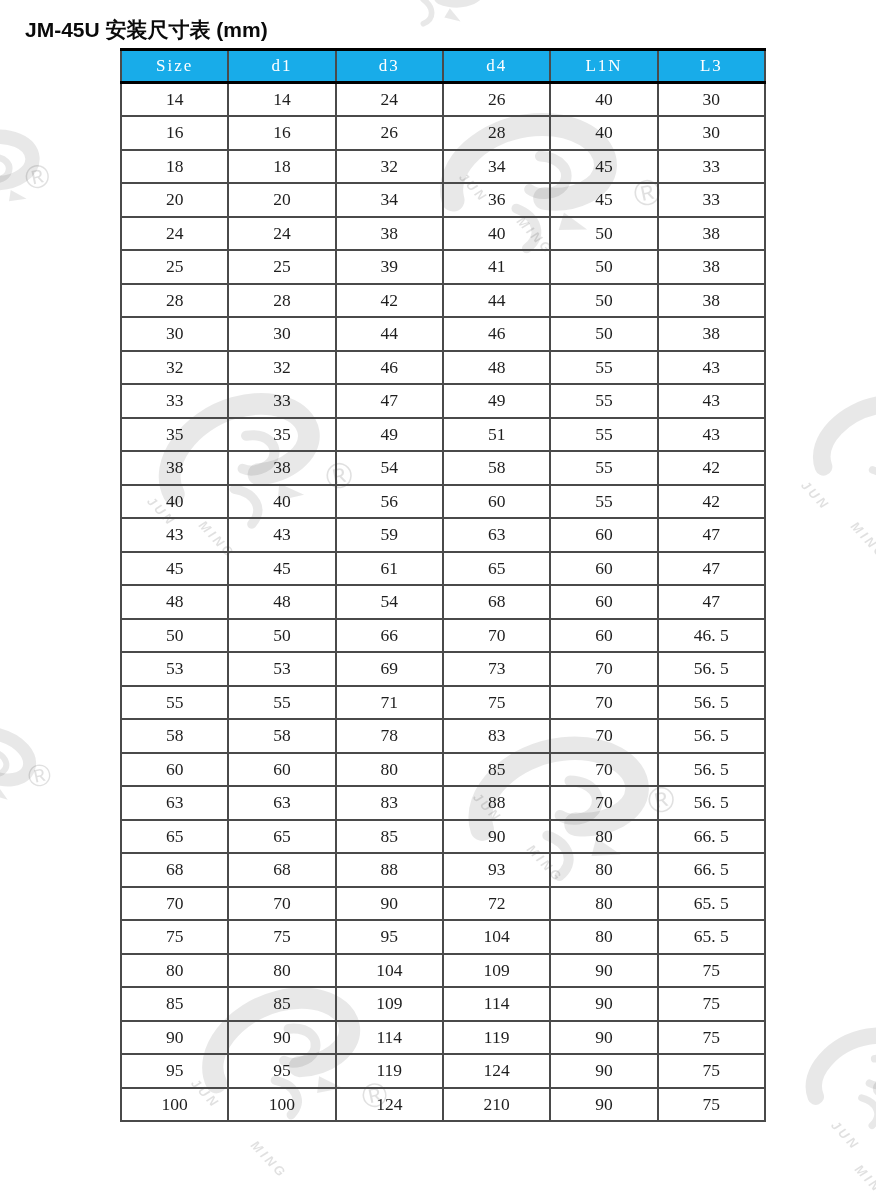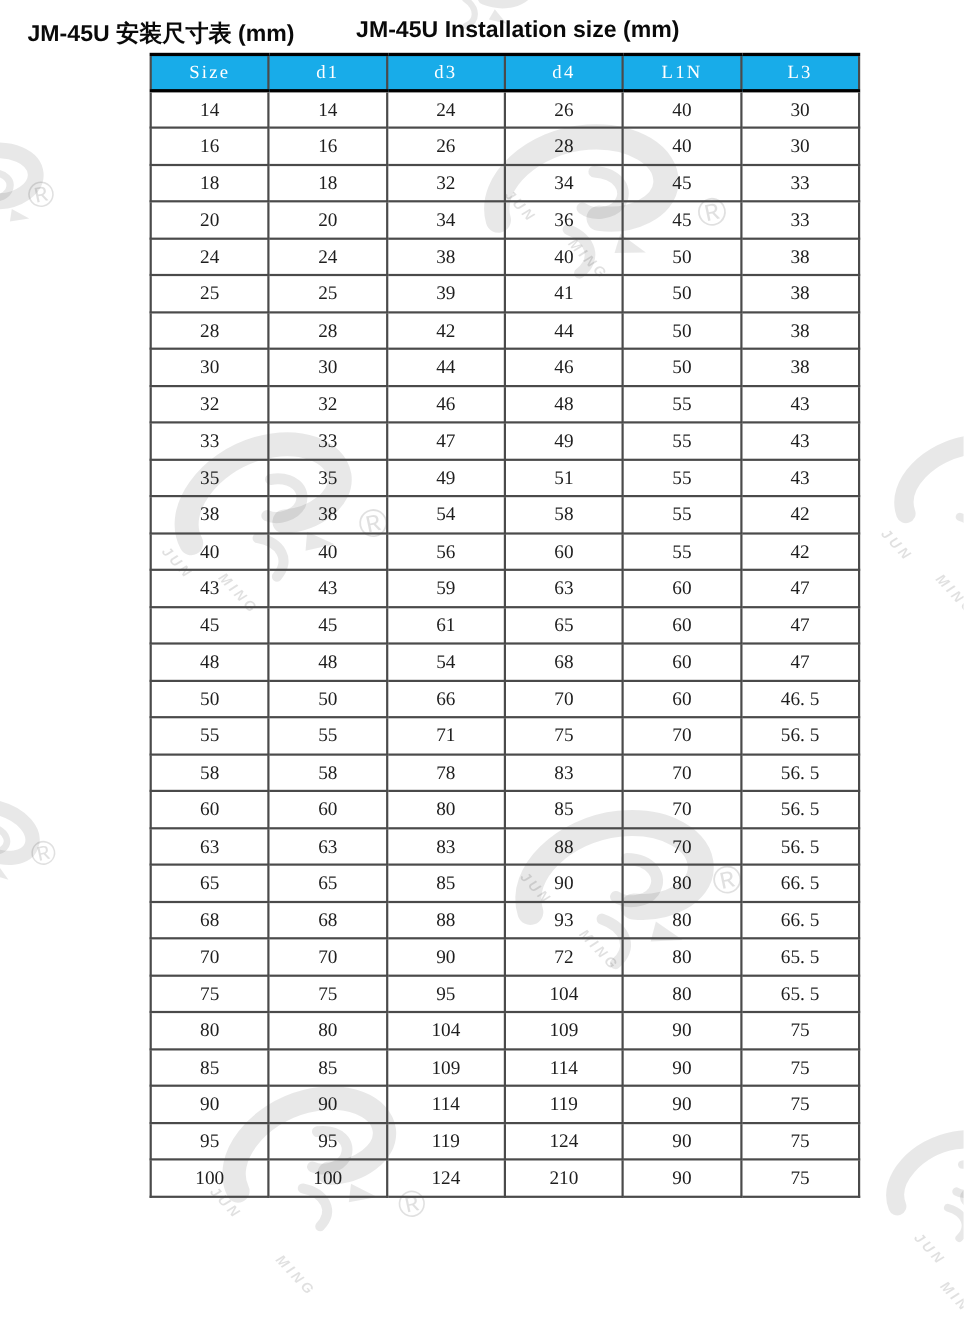--- a/index.html
+++ b/index.html
@@ -15,21 +15,21 @@
   html,body{width:876px;height:1200px;background:#ffffff;overflow:hidden;}
   .page{position:relative;width:876px;height:1200px;background:#fff;
         font-family:"Liberation Serif", serif;}
 
   
   .titles{position:absolute;left:25px;top:16px;display:flex;gap:56px;
           font-family:"Liberation Sans", sans-serif;font-weight:bold;
           font-size:21px;color:#0a0a0a;white-space:nowrap;}
 
   
-  table.size-table{position:absolute;left:136px;top:48px;width:646px;
+  table.size-table{position:absolute;left:120px;top:48px;width:646px;
                    border-collapse:collapse;table-layout:fixed;
                    border:2px solid var(--outer);}
   table.size-table th{
     background:var(--header-bg);color:var(--header-fg);
     height:33px;font-weight:normal;font-size:17px;letter-spacing:2px;
     border:2px solid var(--grid);border-top:3px solid var(--outer);
     border-bottom:3px solid var(--outer);text-align:center;}
   table.size-table td{
     height:33.5px;font-size:17.5px;color:var(--ink);text-align:center;
     border:2px solid var(--grid);background:transparent;}
@@ -129,21 +129,20 @@
   <div class="wm" style="left:798px;top:1025px;width:140px;transform:rotate(-12deg);">
     <svg viewBox="0 0 220 180">
         <use href="#wm-swirl-shape"></use>
       </svg>
   </div>
   <span class="wm-text" style="left:828px;top:1128px;">JUN</span>
   <span class="wm-text" style="left:850px;top:1176px;">MING</span>
 
   <div class="titles">
     <span>JM-45U 安装尺寸表 (mm)</span>
-    <span>JM-45U Installation size (mm)</span>
   </div>
 
   <table class="size-table">
     <thead>
       <tr id="header-row">
           <th>Size</th>
           <th>d1</th>
           <th>d3</th>
           <th>d4</th>
           <th>L1N</th>
@@ -281,20 +280,28 @@
         </tr>
         <tr>
           <td>50</td>
           <td>50</td>
           <td>66</td>
           <td>70</td>
           <td>60</td>
           <td>46. 5</td>
         </tr>
         <tr>
+          <td>53</td>
+          <td>53</td>
+          <td>69</td>
+          <td>73</td>
+          <td>70</td>
+          <td>56. 5</td>
+        </tr>
+        <tr>
           <td>55</td>
           <td>55</td>
           <td>71</td>
           <td>75</td>
           <td>70</td>
           <td>56. 5</td>
         </tr>
         <tr>
           <td>58</td>
           <td>58</td>

